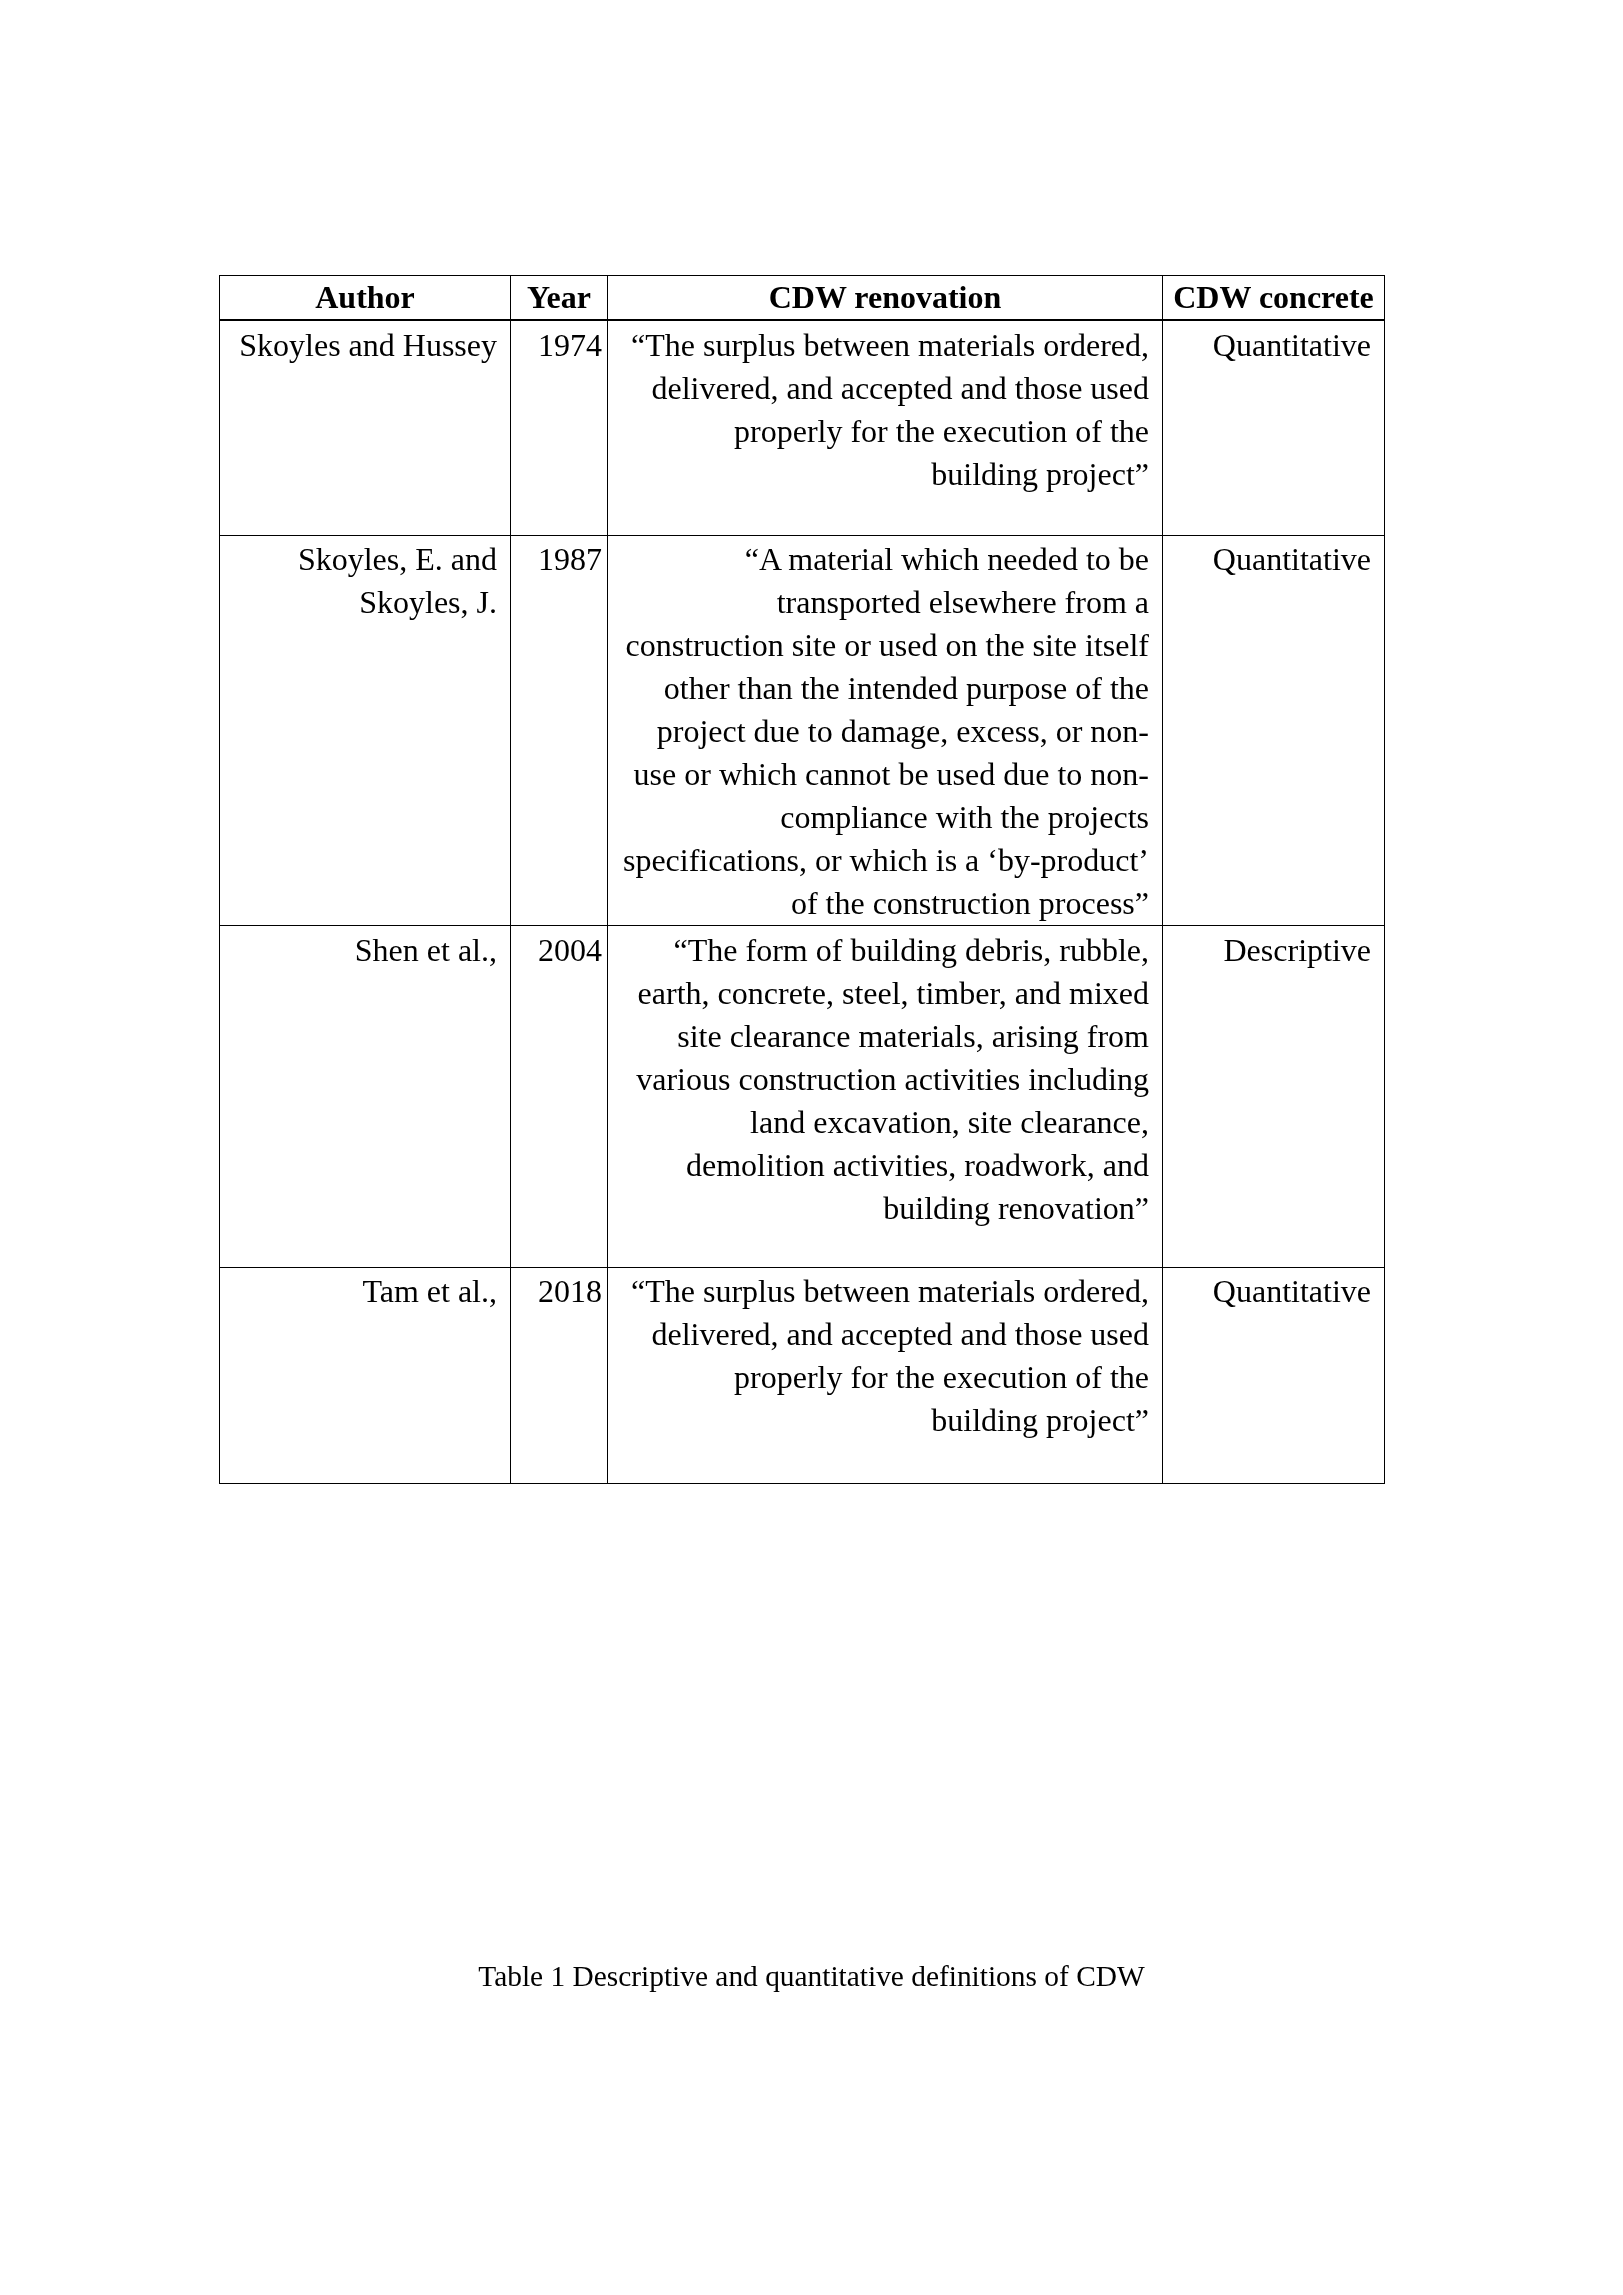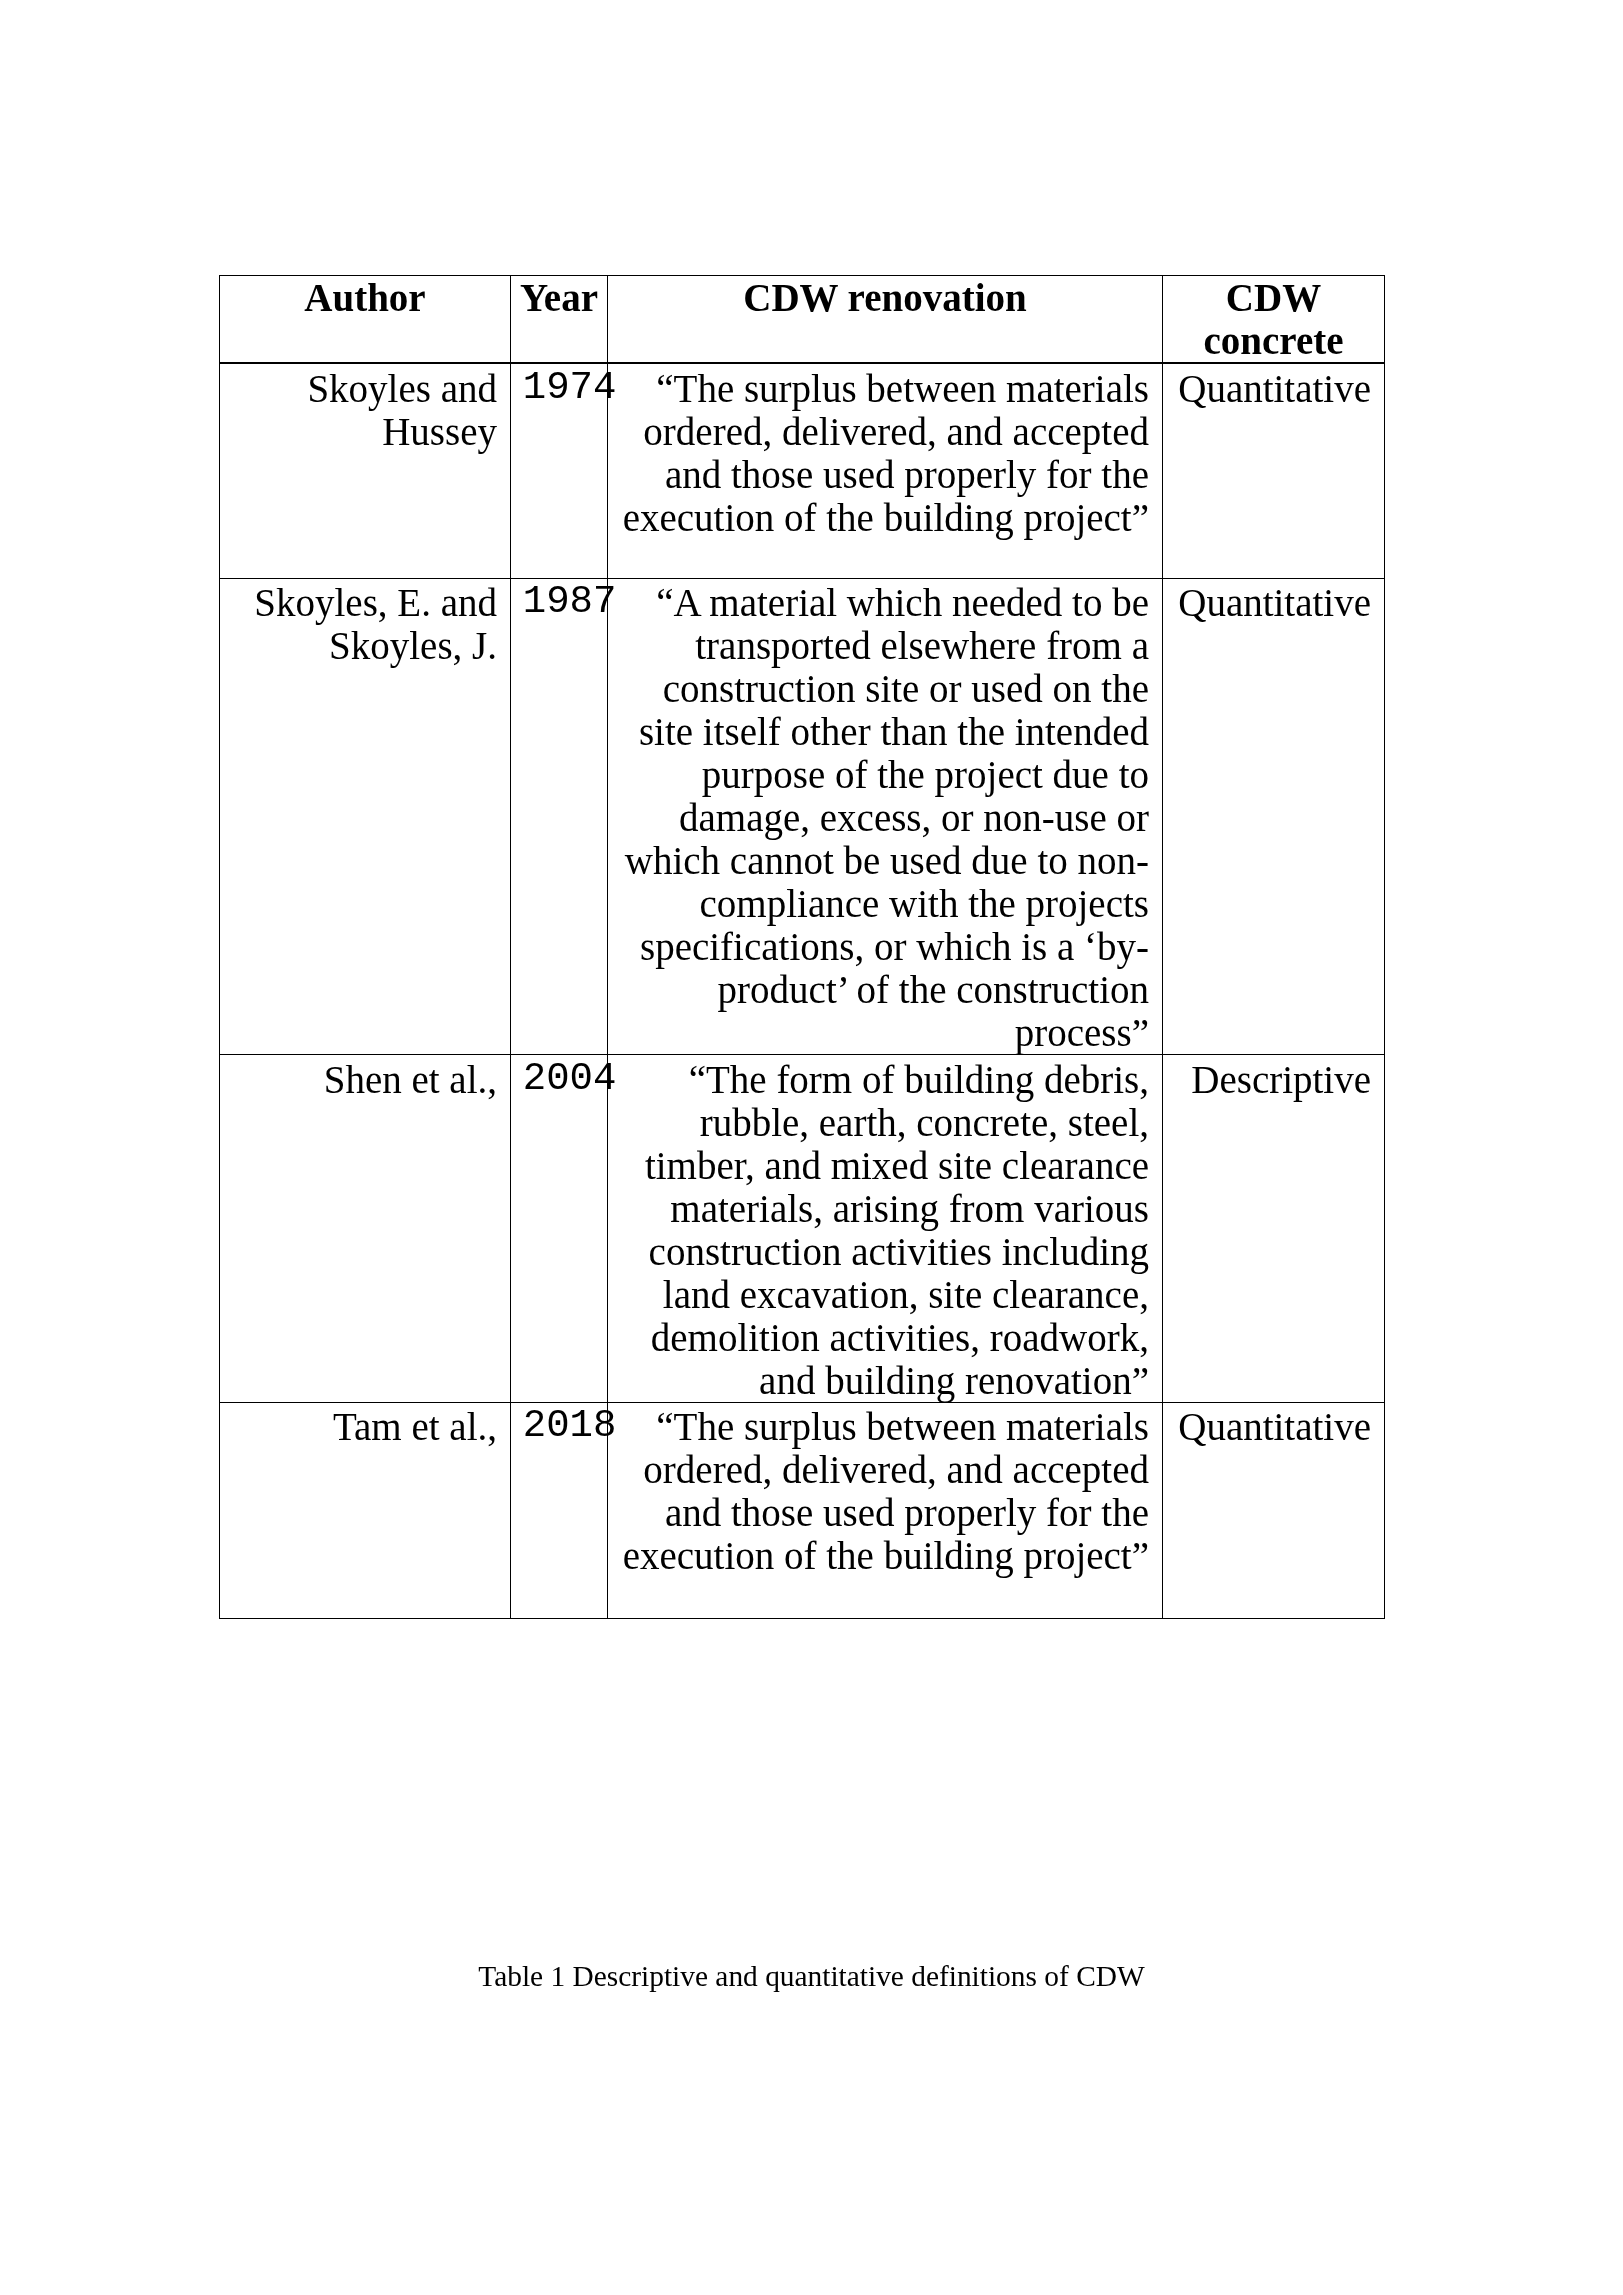--- a/index.html
+++ b/index.html
@@ -3,24 +3,24 @@
 <meta charset="utf-8">
 <style>
   html, body { margin:0; padding:0; background:#ffffff; }
   body { width:1623px; height:2295px; position:relative; font-family:"Liberation Serif", "DejaVu Serif", serif; color:#000; }
   .page { position:absolute; left:0; top:0; width:1623px; height:2295px; background:#fff; }
   table.cdw { position:absolute; left:219px; top:275px; width:1165px; border-collapse:collapse; table-layout:fixed; }
   table.cdw col.c-author { width:291px; }
   table.cdw col.c-year { width:97px; }
   table.cdw col.c-def { width:555px; }
   table.cdw col.c-cat { width:222px; }
-  table.cdw th, table.cdw td { border:1.3px solid #000; vertical-align:top; font-size:39px; line-height:43px; }
+  table.cdw th, table.cdw td { border:1.3px solid #000; vertical-align:top; font-size:32px; line-height:43px; }
   table.cdw th { font-weight:bold; text-align:center; height:42px; padding:0 3.9px; line-height:43px; }
   table.cdw td { padding:2.6px 13px 0 13px; text-align:right; }
-  table.cdw td.year { padding-left:11.8px; padding-right:17px;font-family:Liberation Mono, monospace; }
+  table.cdw td.year { padding-left:11.8px; padding-right:5px; }
   table.cdw thead tr { border-bottom:2px solid #000; }
   table.cdw tr.r1 td { height:211px; }
   table.cdw tr.r2 td { height:383px; }
   table.cdw tr.r3 td { height:168px; }
   table.cdw tr.r4 td { height:338px; }
   table.cdw tr.r5 td { height:210px; }
   table.cdw tr.r6 td { height:213px;margin-top:44px; }
   .caption { position:absolute; left:0; width:1623px; top:1957px; text-align:center; font-weight:normal; font-size:29.4px; line-height:39px; }
 </style>
 </head>

